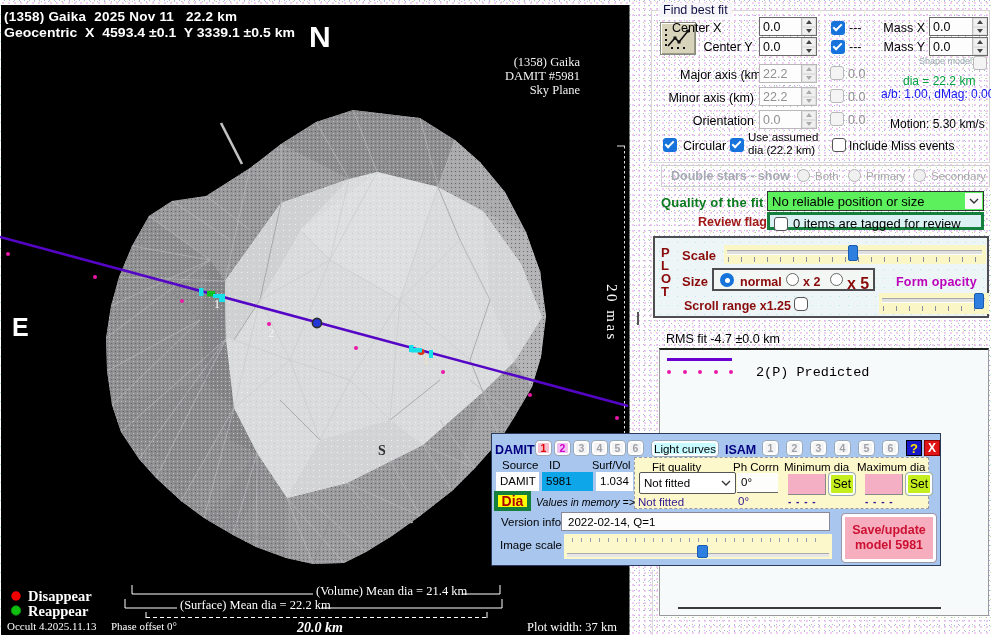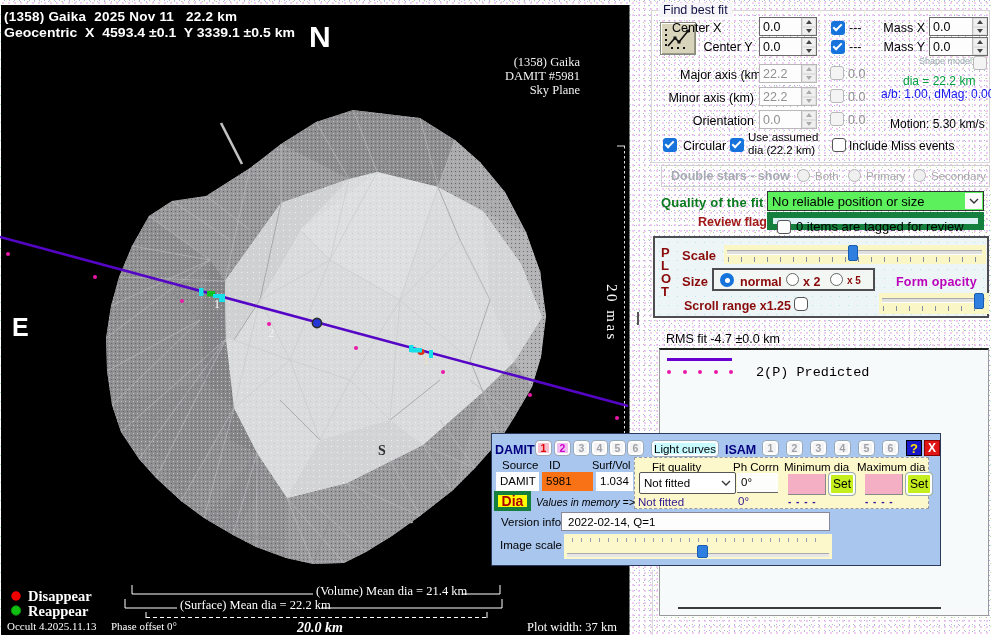--- a/index.html
+++ b/index.html
@@ -310,42 +310,42 @@
 <div class="ab" style="left:767px;top:191px;width:217px;height:20px;border:1px solid #333;background:#5cf05c;box-sizing:border-box;">
 <div style="position:absolute;left:4px;top:2px;font-size:13px;color:#000;">No reliable position or size</div>
 <div style="position:absolute;right:1px;top:1px;width:17px;height:16px;background:#fafafa;display:flex;align-items:center;justify-content:center;">
 <svg width="10" height="6">
         <polyline points="1,1 5,5 9,1" stroke="#333" stroke-width="1.4" fill="none"></polyline>
       </svg>
     </div>
   </div>
 
 <div class="ab" style="left:688px;top:215px;font-size:12.5px;font-weight:bold;color:#a01818;padding-left:10px;">Review flags</div>
-<div class="ab" style="left:767px;top:212px;width:217px;height:18px;border:6px solid #15803d;background:#daf0f2;box-sizing:border-box;">
+<div class="ab" style="left:767px;top:212px;width:217px;height:18px;border:3px solid #15803d;background:#daf0f2;box-sizing:border-box;">
 <div class="chk off" style="position:absolute;left:4px;top:1.5px;border-radius:3px;"></div>
 <div style="position:absolute;left:23px;top:1px;font-size:13px;color:#000;white-space:nowrap;">0 items are tagged for review</div>
   </div>
 
 <div class="ab" style="left:653px;top:236px;width:336px;height:82px;border:2px solid #4e4e52;background:#edf5f7;box-sizing:border-box;
 background-image:radial-gradient(#b6e4ee 0.6px,transparent 0.9px);background-size:9px 9px;"></div>
 <div class="ab dred" style="left:661px;top:246px;font-size:13px;line-height:13px;">P<br>L<br>O<br>T</div>
 <div class="ab dred" style="left:682px;top:248px;font-size:13px;">Scale</div>
 <div class="ab" style="left:724px;top:245px;width:262px;height:19px;background:#fbf6c6;">
  <div style="position:absolute;left:3px;top:5px;width:255px;height:3px;background:#e0e0e0;border-top:1px solid #a8a8a8;border-bottom:1px solid #fff;"></div>
  <div class="tick" style="position:absolute;left:4px;top:12px;width:254px;height:5px;"></div>
  <div class="thumb" style="position:absolute;left:124px;top:0px;width:10px;height:16px;"></div>
   </div>
 <div class="ab dred" style="left:682px;top:274px;font-size:13px;">Size</div>
 <div class="ab" style="left:712px;top:268px;width:163px;height:23px;border:2px solid #4e4e52;background:#f2f7f3;box-sizing:border-box;"></div>
 <div class="ab rad on" style="left:720px;top:273px;"></div>
 <div class="ab dred" style="left:740px;top:275px;font-size:12.5px;">normal</div>
 <div class="ab rad" style="left:786px;top:273px;"></div>
 <div class="ab dred" style="left:803px;top:275px;font-size:12.5px;">x 2</div>
 <div class="ab rad" style="left:830px;top:273px;"></div>
-<div class="ab dred" style="left:847px;top:275px;font-size:10px;">x 5</div>
+<div class="ab dred" style="left:847px;top:275px;font-size:16px;">x 5</div>
 <div class="ab" style="left:896px;top:275px;font-size:12.5px;font-weight:bold;color:#bb00bb;letter-spacing:0.2px;">Form opacity</div>
 <div class="ab" style="left:879px;top:293px;width:110px;height:21px;background:#fbf6c6;">
  <div style="position:absolute;left:3px;top:5px;width:103px;height:3px;background:#e0e0e0;border-top:1px solid #a8a8a8;border-bottom:1px solid #fff;"></div>
  <div class="tick" style="position:absolute;left:4px;top:13px;width:102px;height:5px;"></div>
  <div class="thumb" style="position:absolute;left:95px;top:0px;width:10px;height:16px;"></div>
   </div>
 <div class="ab dred" style="left:684px;top:299px;font-size:12.5px;">Scroll range x1.25</div>
 <div class="ab chk off" style="left:794px;top:297px;border-radius:4px;"></div>
 
 <div class="ab" style="left:666px;top:332px;font-size:12.5px;color:#000;">RMS fit -4.7 ±0.0 km</div>
@@ -404,29 +404,33 @@
   <div class="sbtn" style="position:absolute;left:193px;top:14px;width:28px;height:24px;background:#c4ee1e;color:#000;font-weight:normal;font-size:12px;">Set</div>
   <div style="position:absolute;left:230px;top:16px;width:37px;height:20px;background:#f4afc4;border-bottom:1px solid #888;border-right:1px solid #888;"></div>
   <div class="sbtn" style="position:absolute;left:270px;top:14px;width:28px;height:24px;background:#c4ee1e;color:#000;font-weight:normal;font-size:12px;">Set</div>
   <div style="position:absolute;left:3px;top:38px;font-size:11.5px;color:#301890;">Not fitted</div>
   <div style="position:absolute;left:103px;top:37px;font-size:11.5px;color:#301890;">0°</div>
   <div style="position:absolute;left:153px;top:38px;font-size:10px;color:#301890;letter-spacing:1px;font-weight:bold;">- - - -</div>
   <div style="position:absolute;left:230px;top:38px;font-size:10px;color:#301890;letter-spacing:1px;font-weight:bold;">- - - -</div>
  </div>
 
  <div style="position:absolute;left:4px;top:38px;width:43px;height:19px;background:#fdfdfd;font-size:11.5px;padding:3px 0 0 4px;box-sizing:border-box;">DAMIT</div>
- <div style="position:absolute;left:50px;top:38px;width:51px;height:19px;background:#f97316;font-size:11.5px;padding:3px 0 0 4px;box-sizing:border-box;">5981</div>
+ <div style="position:absolute;left:50px;top:38px;width:51px;height:19px;background:#0ea5e9;font-size:11.5px;padding:3px 0 0 4px;box-sizing:border-box;">5981</div>
  <div style="position:absolute;left:104px;top:38px;width:37px;height:19px;background:#fdfdfd;font-size:11.5px;padding:3px 0 0 4px;box-sizing:border-box;">1.034</div>
 
  <div style="position:absolute;left:2px;top:57px;width:37px;height:20px;background:#ffff00;border:4px solid #15803d;box-sizing:border-box;display:flex;align-items:center;justify-content:center;font-size:14px;font-weight:bold;color:#b00000;">Dia</div>
  <div style="position:absolute;left:44px;top:62px;font-size:10.5px;font-style:italic;">Values in memory =&gt;</div>
 
  <div style="position:absolute;left:9px;top:82px;font-size:11.5px;">Version info</div>
  <div style="position:absolute;left:69px;top:78px;width:269px;height:19px;background:#fdfdfd;border:1px solid #889;box-sizing:border-box;">
   <div style="position:absolute;left:6px;top:3px;font-size:11.5px;">2022-02-14, Q=1</div>
+    </div>
+ <div style="position:absolute;left:349px;top:79px;width:94px;height:48px;background:#f6aebe;border:1px solid #99a;border-radius:4px;box-shadow:inset 0 0 0 3px #fff;display:flex;flex-direction:column;align-items:center;justify-content:center;font-size:12.5px;font-weight:bold;color:#cc1133;line-height:15px;">
+  <div>Save/update</div>
+      <div>model 5981</div>
     </div>
 
  <div style="position:absolute;left:8px;top:105px;font-size:11.5px;">Image scale</div>
  <div style="position:absolute;left:72px;top:100px;width:268px;height:25px;background:#fcf8cc;">
   <div style="position:absolute;left:8px;top:4px;width:247px;height:4px;background:repeating-linear-gradient(90deg,#98a0b0 0,#98a0b0 1px,transparent 1px,transparent 9px);"></div>
   <div style="position:absolute;left:3px;top:19px;width:262px;height:3px;background:#e6e6e6;border-top:1px solid #aaa;"></div>
   <div class="thumb" style="position:absolute;left:133px;top:11px;width:11px;height:13px;"></div>
  </div>
 </div>
 

